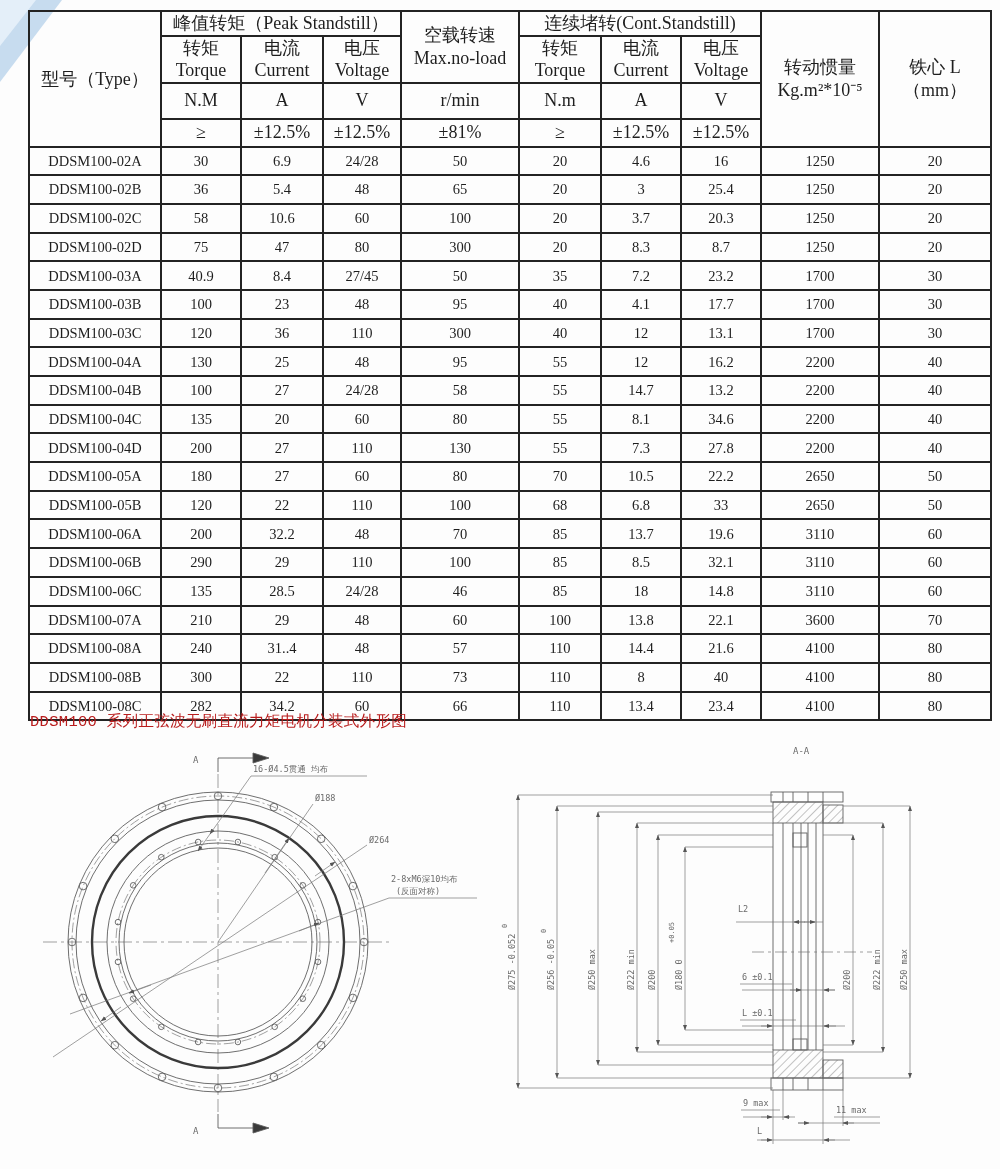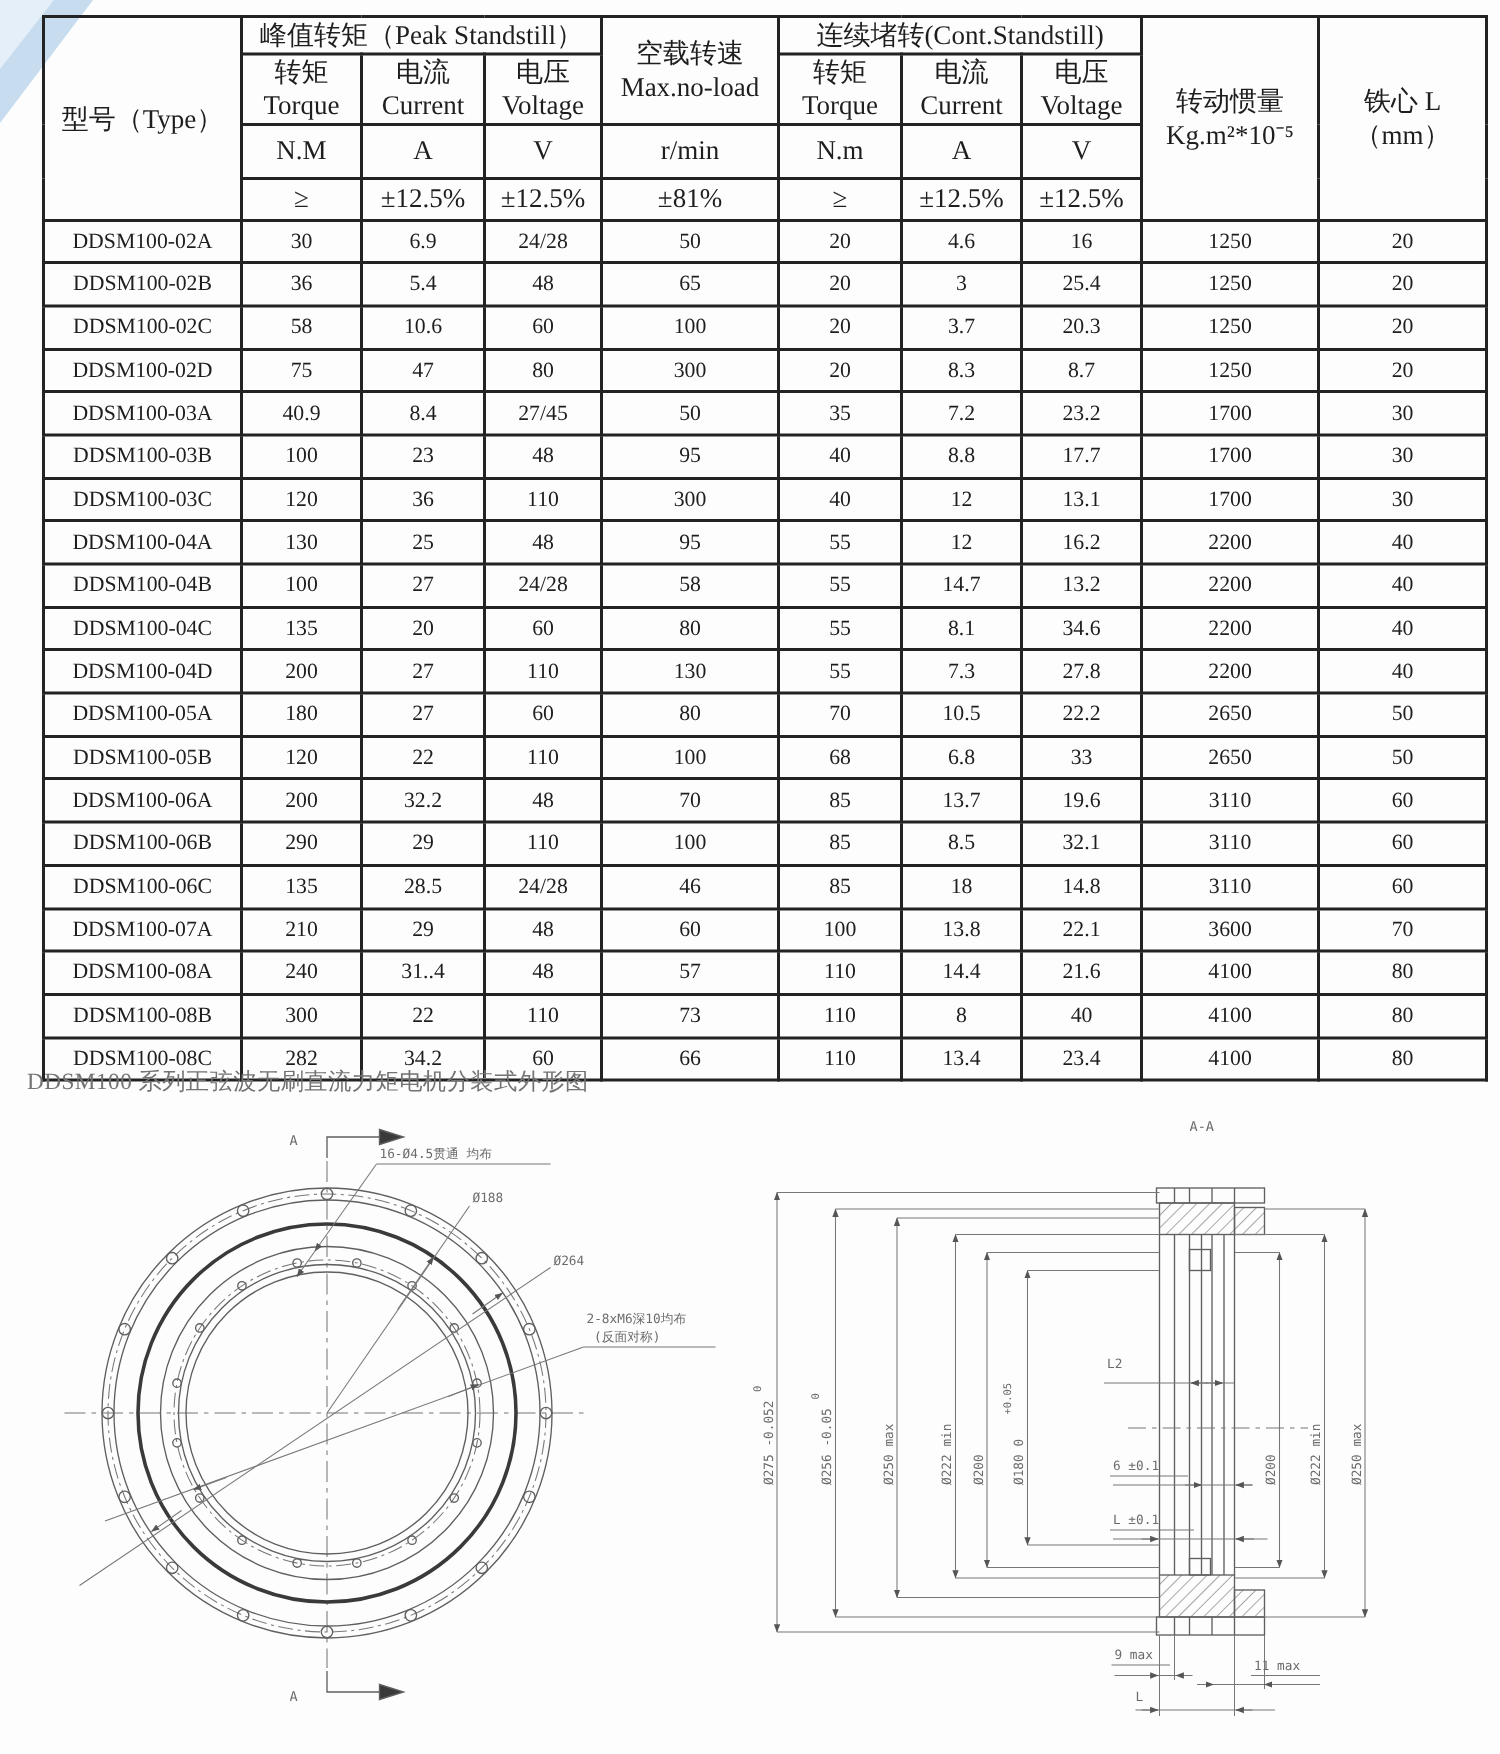--- a/index.html
+++ b/index.html
@@ -17,22 +17,22 @@
         text-align:center;vertical-align:middle;line-height:1.25;
         font-family:"Liberation Serif", serif;}
   table.spec th{font-size:18px;}
   table.spec td{font-size:14.5px;height:26.7px;}
   td.model{text-align:left;padding-left:7px;font-size:15px;}
   .hdr-group{height:24px;}
   .hdr-names{height:46px;}
   .hdr-units{height:36px;font-size:14.5px;}
   .hdr-tol{height:28px;font-size:14.5px;}
   .cn,.en{display:block;}
-  .caption{position:absolute;left:18px;top:711px;font-size:15.5px;color:#737373;
-        font-family:Liberation Serif, serif;letter-spacing:0.3px;}
+  .caption{position:absolute;left:30px;top:711px;font-size:15.5px;color:#b91c1c;
+        font-family:Liberation Mono, monospace;letter-spacing:0.3px;}
   
   svg.drawing{position:absolute;}
   svg text{font-family:"DejaVu Sans Mono", monospace;fill:#6b6b6b;}
   .draw-line{stroke:#5f5f5f;stroke-width:0.9;fill:none;}
   .thin{stroke:#777;stroke-width:0.7;fill:none;}
 </style>
 </head>
 <body>
 
 <div class="page">
@@ -176,21 +176,21 @@
       <td>1700</td>
       <td>30</td>
     </tr>
         <tr>
       <td class="model">DDSM100-03B</td>
       <td>100</td>
       <td>23</td>
       <td>48</td>
       <td>95</td>
       <td>40</td>
-      <td>8.8</td>
+      <td>4.1</td>
       <td>17.7</td>
       <td>1700</td>
       <td>30</td>
     </tr>
         <tr>
       <td class="model">DDSM100-03C</td>
       <td>120</td>
       <td>36</td>
       <td>110</td>
       <td>300</td>

